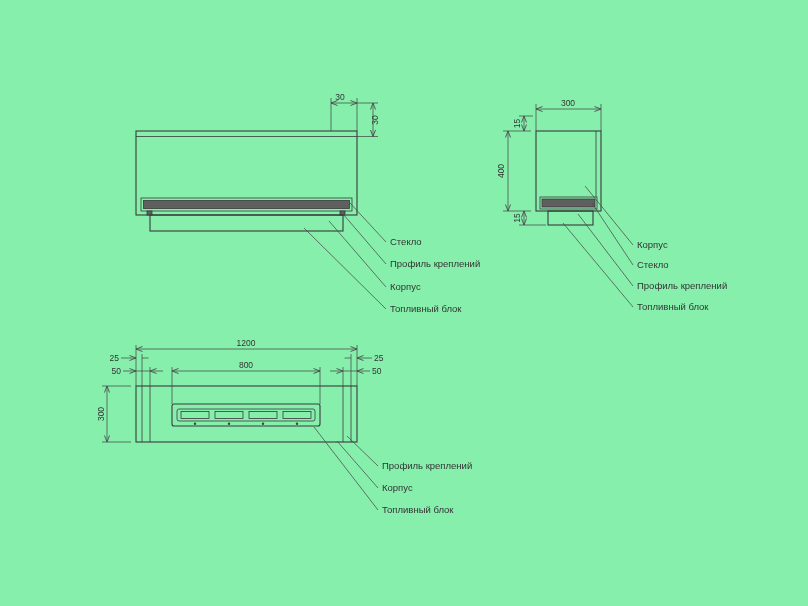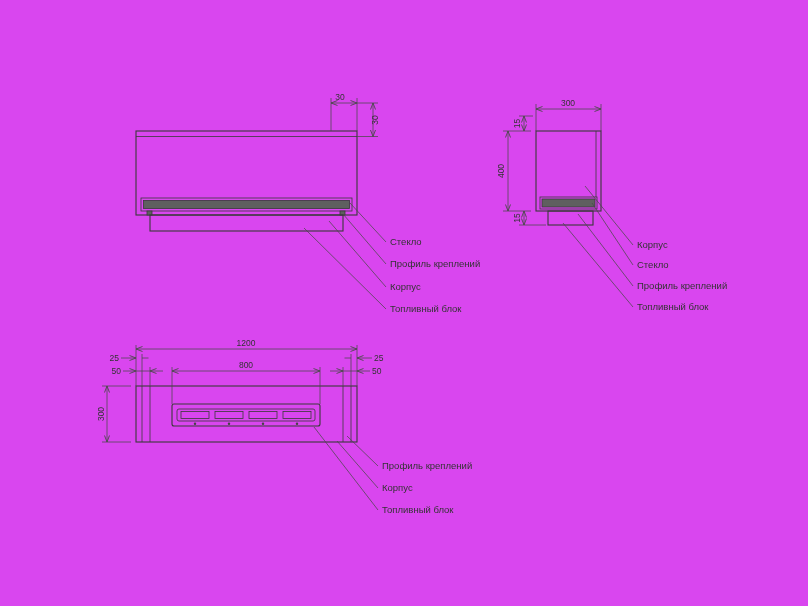--- a/index.html
+++ b/index.html
@@ -1,16 +1,16 @@
 <!DOCTYPE html>
 <html><head>
 <meta charset="utf-8">
 <style>
   html,body{margin:0;padding:0;background:#ffffff;}
-  .page{position:relative;width:808px;height:606px;background:#d946ef;overflow:hidden;}
+  .page{position:relative;width:808px;height:606px;background:#86efac;overflow:hidden;}
   svg text{font-family:"Liberation Sans",sans-serif;fill:#333333;}
   .dimtxt{font-size:8.5px;}
   .lbltxt{font-size:9.5px;}
   .ol{fill:none;stroke:#3a3a3a;stroke-width:1.1;}
   .ol2{fill:none;stroke:#3a3a3a;stroke-width:0.8;}
   .thin{fill:none;stroke:#4a4a4a;stroke-width:0.75;}
   .darkfill{fill:#5f5f5f;stroke:#3a3a3a;stroke-width:0.8;}
   .dot{fill:#444444;stroke:none;}
 </style>
 </head>

